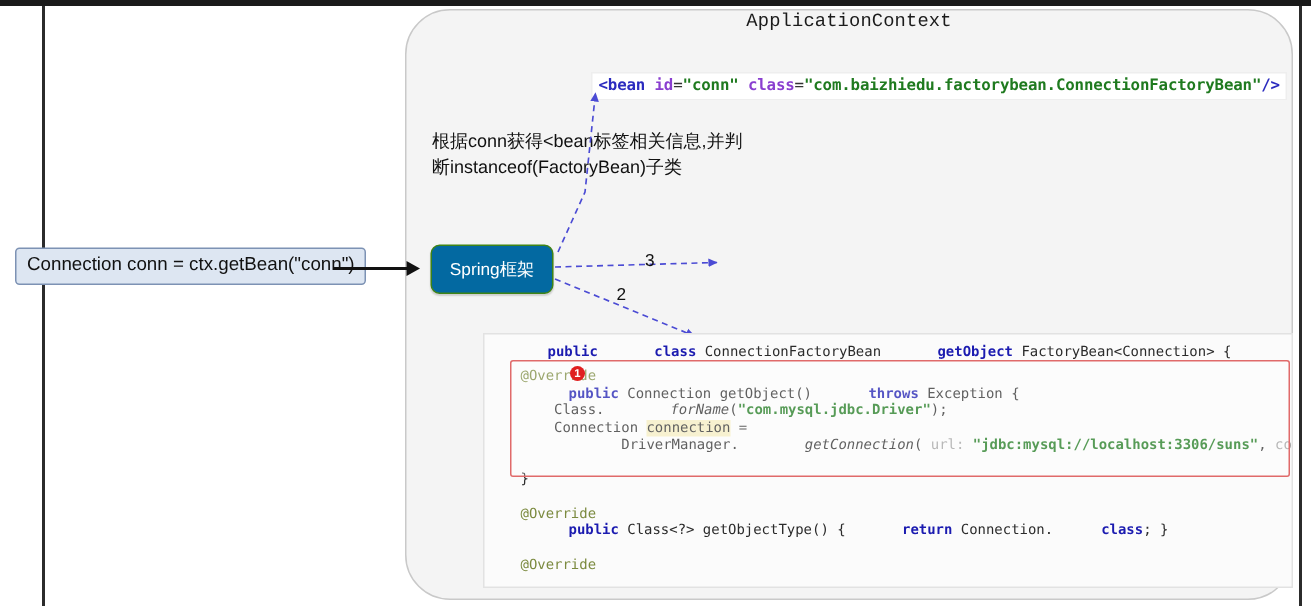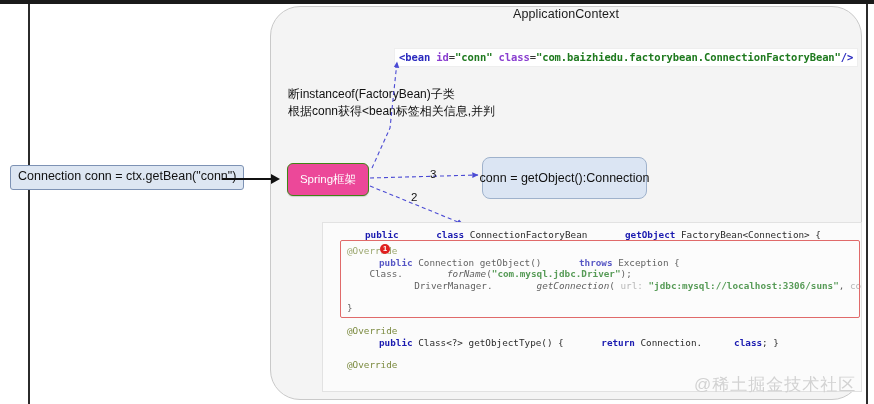--- a/index.html
+++ b/index.html
@@ -24,20 +24,21 @@
     border:1px solid #c9c9c9;
     border-radius:30px;
     box-sizing:border-box;
   }
   .appctx-title{
     position:absolute;left:270px;top:7px;width:592px;
     text-align:center;
     font-size:12.5px;color:#1b1b1b;
     letter-spacing:.1px;
     white-space:nowrap;
+    font-family:Liberation Mono, monospace;
   }
 
   
   .callout-left{
     position:absolute;left:10px;top:165px;
     padding:4px 7px 5px 7px;
     background:#dde6f2;
     border:1px solid #7d92b4;
     border-radius:3px;
     font-size:12.5px;color:#111;
@@ -49,21 +50,21 @@
   .arrow-left-head{
     position:absolute;left:271px;top:173.5px;width:0;height:0;
     border-left:9px solid #111;
     border-top:5px solid transparent;
     border-bottom:5px solid transparent;
   }
 
   
   .spring-box{
     position:absolute;left:287px;top:163px;width:80px;height:31px;
-    background:#ec4899;
+    background:#0369a1;
     border:1px solid #3f8416;
     border-radius:6px;
     color:#ffffff;
     font-size:11.5px;
     display:flex;align-items:center;justify-content:center;
     box-shadow:0 1px 1px rgba(0,0,0,.15);
     white-space:nowrap;
   }
 
   
@@ -166,25 +167,24 @@
 
   <div class="appctx"></div>
   <div class="appctx-title">ApplicationContext</div>
 
   <div class="callout-left">Connection conn = ctx.getBean("conn")</div>
   <div class="arrow-left-line"></div>
   <div class="arrow-left-head"></div>
 
   <div class="spring-box">Spring框架</div>
 
-  <div class="conn-box">conn  =  getObject():Connection</div>
 
   <div class="cn-note">
+    <div>根据conn获得&lt;bean标签相关信息,并判</div>
     <div>断instanceof(FactoryBean)子类</div>
-    <div>根据conn获得&lt;bean标签相关信息,并判</div>
   </div>
 
   <div class="bean-line"><span class="x-tag">&lt;bean</span><span class="pl"> </span><span class="x-attr">id</span><span class="x-eq">=</span><span class="x-val">"conn"</span><span class="pl"> </span><span class="x-attr">class</span><span class="x-eq">=</span><span class="x-val">"com.baizhiedu.factorybean.ConnectionFactoryBean"</span><span class="x-tag">/&gt;</span></div>
 
   <svg class="arrows" viewBox="0 0 874 404">
     <defs>
       <marker id="ah" markerWidth="7" markerHeight="7" refX="5.2" refY="3" orient="auto">
         <path d="M0,0.4 L5.6,3 L0,5.6 z" fill="#4b4bd4"></path>
       </marker>
     </defs>
@@ -200,32 +200,32 @@
   <div class="num" style="left:411px;top:191px;">2</div>
 
   <div class="code-panel">
     <div class="code-inner">
       <div class="code-line"><span class="k">public</span> <span class="k">class</span> <span>ConnectionFactoryBean</span> <span class="k">getObject</span> <span>FactoryBean&lt;Connection&gt; {</span></div>
       <div style="height:5px"></div>
       <div style="padding-left:14px;">
         <div class="code-line ann">@Override</div>
         <div class="code-line"><span class="k">public</span> Connection getObject() <span class="k">throws</span> Exception {</div>
         <div class="code-line">    Class.<span class="m">forName</span>(<span class="s">"com.mysql.jdbc.Driver"</span>);</div>
+        <div class="code-line">    Connection <span class="hl">connection</span> =</div>
         <div class="code-line">            DriverManager.<span class="m">getConnection</span>( <span class="hint">url:</span> <span class="s">"jdbc:mysql://localhost:3306/suns"</span>, <span class="hint">conn:</span> <span class="s">"root"</span>,   );</div>
         <div class="code-line">&nbsp;</div>
         <div class="code-line">}</div>
         <div class="code-line">&nbsp;</div>
         <div class="code-line ann">@Override</div>
         <div class="code-line"><span class="k">public</span> Class&lt;?&gt; getObjectType() { <span class="k">return</span> Connection.<span class="k">class</span>; }</div>
         <div class="code-line">&nbsp;</div>
         <div class="code-line ann">@Override</div>
 
       </div>
 
     </div>
   </div>
 
   <div class="red-box"></div>
   <div class="err-badge">1</div>
 
-  <div class="watermark">@稀土掘金技术社区</div>
 
 </div>
 
 </body></html>

